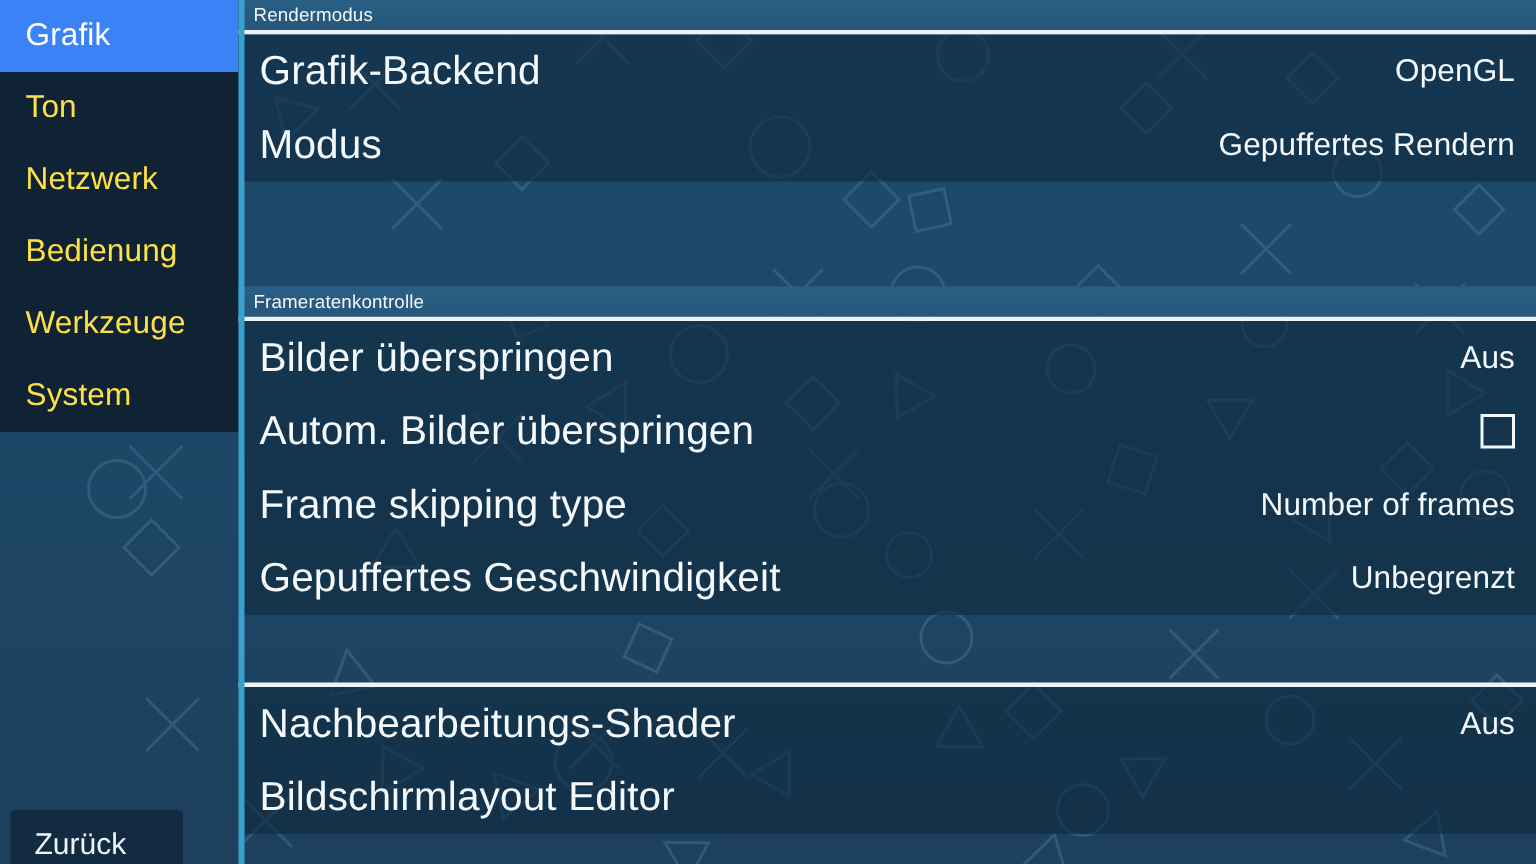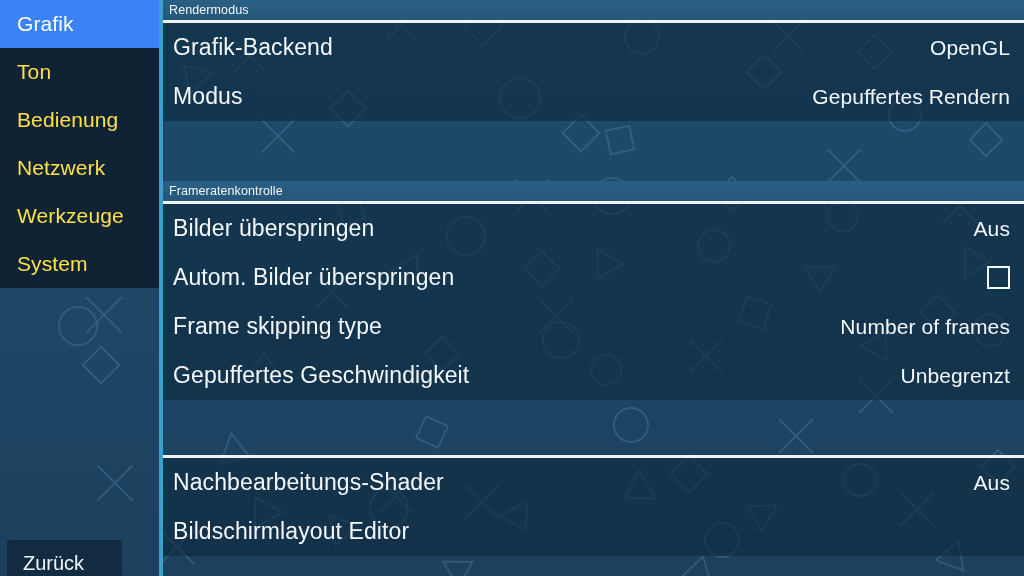--- a/index.html
+++ b/index.html
@@ -104,21 +104,21 @@
     position:relative;
     height:49px;
     display:flex;
     align-items:center;
     justify-content:space-between;
     padding:0 14px 0 14px;
     cursor:pointer;
   }
   .row-label {
     color:#f4f8fb;
-    font-size:23px;
+    font-size:27px;
     letter-spacing:.1px;
     white-space:nowrap;
   }
   .row-value {
     color:#f4f8fb;
     font-size:21px;
     letter-spacing:.1px;
     white-space:nowrap;
     margin-left:auto;
   }
@@ -244,24 +244,24 @@
 
   <div id="sidebar">
     <div id="menu-panel">
       <div class="menu-item selected">
         <span>Grafik</span>
       </div>
       <div class="menu-item">
         <span>Ton</span>
       </div>
       <div class="menu-item">
+        <span>Netzwerk</span>
+      </div>
+      <div class="menu-item">
         <span>Bedienung</span>
-      </div>
-      <div class="menu-item">
-        <span>Netzwerk</span>
       </div>
       <div class="menu-item">
         <span>Werkzeuge</span>
       </div>
       <div class="menu-item">
         <span>System</span>
       </div>
     </div>
     <div id="back-button">
       <span>Zurück</span>
@@ -281,21 +281,21 @@
           <span class="row-label">Grafik-Backend</span>
           <span class="row-value">OpenGL</span>
         </div>
         <div class="row">
           <span class="row-label">Modus</span>
           <span class="row-value">Gepuffertes Rendern</span>
         </div>
       </div>
     </div>
 
-    <div class="section" style="top:181px;">
+    <div class="section" style="top:191px;">
       <div class="section-header">
         <span>Frameratenkontrolle</span>
       </div>
       <div class="section-underline"></div>
       <div class="section-body">
         <div class="row">
           <span class="row-label">Bilder überspringen</span>
           <span class="row-value">Aus</span>
         </div>
         <div class="row">

